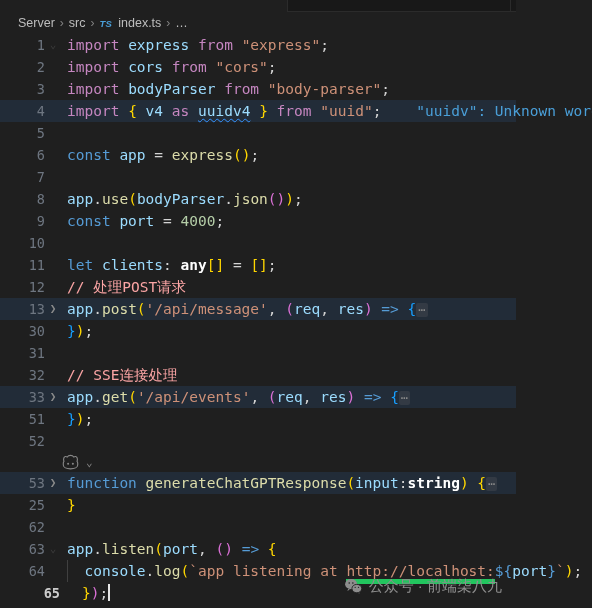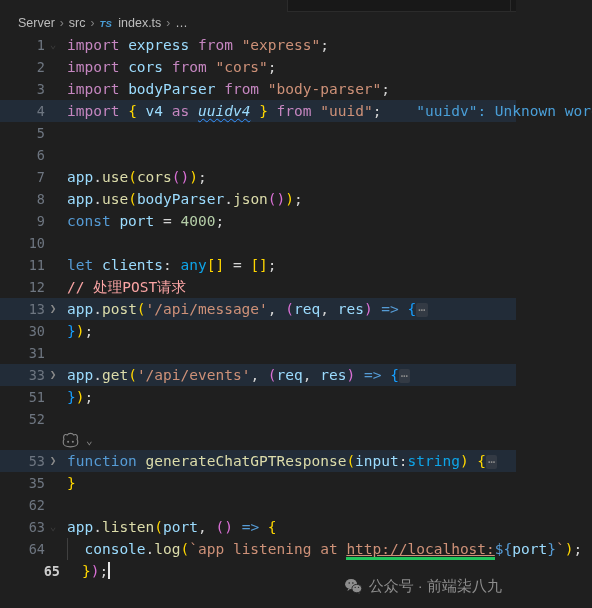--- a/index.html
+++ b/index.html
@@ -55,39 +55,38 @@
   .src{padding-left:6px;position:relative;}
 
   
   .kw{color:#c586c0;}          
   .kw2{color:#569cd6;}         
   .id{color:#9cdcfe;}          
   .str{color:#ce9178;}         
   .fn{color:#dcdcaa;}          
   .num{color:#b5cea8;}         
   .cmt{color:#fca5a5;}         
-  .type{color:#0ea5e9;}        
+  .type{color:#ffffff;font-weight:bold;}        
   .op{color:#d4d4d4;}          
   .arrow{color:#569cd6;}
   .b1{color:#ffd700;}          
   .b2{color:#da70d6;}          
   .b3{color:#179fff;}          
   .fold-ell{
     color:#8a8a8a;background:#333a44;border-radius:2px;
     padding:0 2px;font-size:12px;
   }
   .squiggle{
     text-decoration:underline;
     text-decoration-style:wavy;
     text-decoration-color:#3794ff;
     text-decoration-thickness:1px;
     text-underline-offset:2px;
-    font-style:italic;
-  }
-  .link{color:#ce9178;border-bottom:3px solid #22c55e;text-decoration:underline;}
+  }
+  .link{color:#ce9178;border-bottom:5px solid #22c55e;}
   .tmpl-brace{color:#569cd6;}
   .inline-hint{color:#4a9fd8;}
   .indent-guide{
     display:inline-block;width:0;border-left:1px solid #404040;
     height:22px;vertical-align:top;position:absolute;left:6px;top:0;
   }
   .cursor{
     display:inline-block;width:1.5px;height:17px;background:#e6e6e6;
     vertical-align:-3px;margin-left:0px;
   }
@@ -157,26 +156,26 @@
 
     <div class="row">
       <span class="gutter">5</span>
       <span class="fold"></span>
       <span class="src"> </span>
     </div>
 
     <div class="row">
       <span class="gutter">6</span>
       <span class="fold"></span>
+      <span class="src"><span class="kw2">const</span> <span class="id">app</span> <span class="op">=</span> <span class="fn">express</span><span class="b1">(</span><span class="b1">)</span><span class="op">;</span></span>
     </div>
 
     <div class="row">
       <span class="gutter">7</span>
       <span class="fold"></span>
-      <span class="src"><span class="id">app</span><span class="op">.</span><span class="fn">use</span><span class="b1">(</span><span class="fn">cors</span><span class="b2">(</span><span class="b2">)</span><span class="b1">)</span><span class="op">;</span></span>
     </div>
 
     <div class="row">
       <span class="gutter">8</span>
       <span class="fold"></span>
       <span class="src"><span class="id">app</span><span class="op">.</span><span class="fn">use</span><span class="b1">(</span><span class="id">bodyParser</span><span class="op">.</span><span class="fn">json</span><span class="b2">(</span><span class="b2">)</span><span class="b1">)</span><span class="op">;</span></span>
     </div>
 
     <div class="row">
       <span class="gutter">9</span>
@@ -213,20 +212,25 @@
       <span class="fold"></span>
       <span class="src"><span class="b3">}</span><span class="b1">)</span><span class="op">;</span></span>
     </div>
 
     <div class="row">
       <span class="gutter">31</span>
       <span class="fold"></span>
       <span class="src"> </span>
     </div>
 
+    <div class="row">
+      <span class="gutter">32</span>
+      <span class="fold"></span>
+      <span class="src cmt">// SSE连接处理</span>
+    </div>
 
     <div class="row hl">
       <span class="gutter">33</span>
       <span class="fold">❯</span>
       <span class="src"><span class="id">app</span><span class="op">.</span><span class="fn">get</span><span class="b1">(</span><span class="str">'/api/events'</span><span class="op">,</span> <span class="b2">(</span><span class="id">req</span><span class="op">,</span> <span class="id">res</span><span class="b2">)</span> <span class="arrow">=&gt;</span> <span class="b3">{</span><span class="fold-ell">⋯</span></span>
     </div>
 
     <div class="row">
       <span class="gutter">51</span>
       <span class="fold"></span>
@@ -251,21 +255,21 @@
       </span>
     </div>
 
     <div class="row hl">
       <span class="gutter">53</span>
       <span class="fold">❯</span>
       <span class="src"><span class="kw2">function</span> <span class="fn">generateChatGPTResponse</span><span class="b1">(</span><span class="id">input</span><span class="op">:</span><span class="type">string</span><span class="b1">)</span> <span class="b1">{</span><span class="fold-ell">⋯</span></span>
     </div>
 
     <div class="row">
-      <span class="gutter">35</span>
+      <span class="gutter">25</span>
       <span class="fold"></span>
       <span class="src"><span class="b1">}</span></span>
     </div>
 
     <div class="row">
       <span class="gutter">62</span>
       <span class="fold"></span>
       <span class="src"> </span>
     </div>
 

